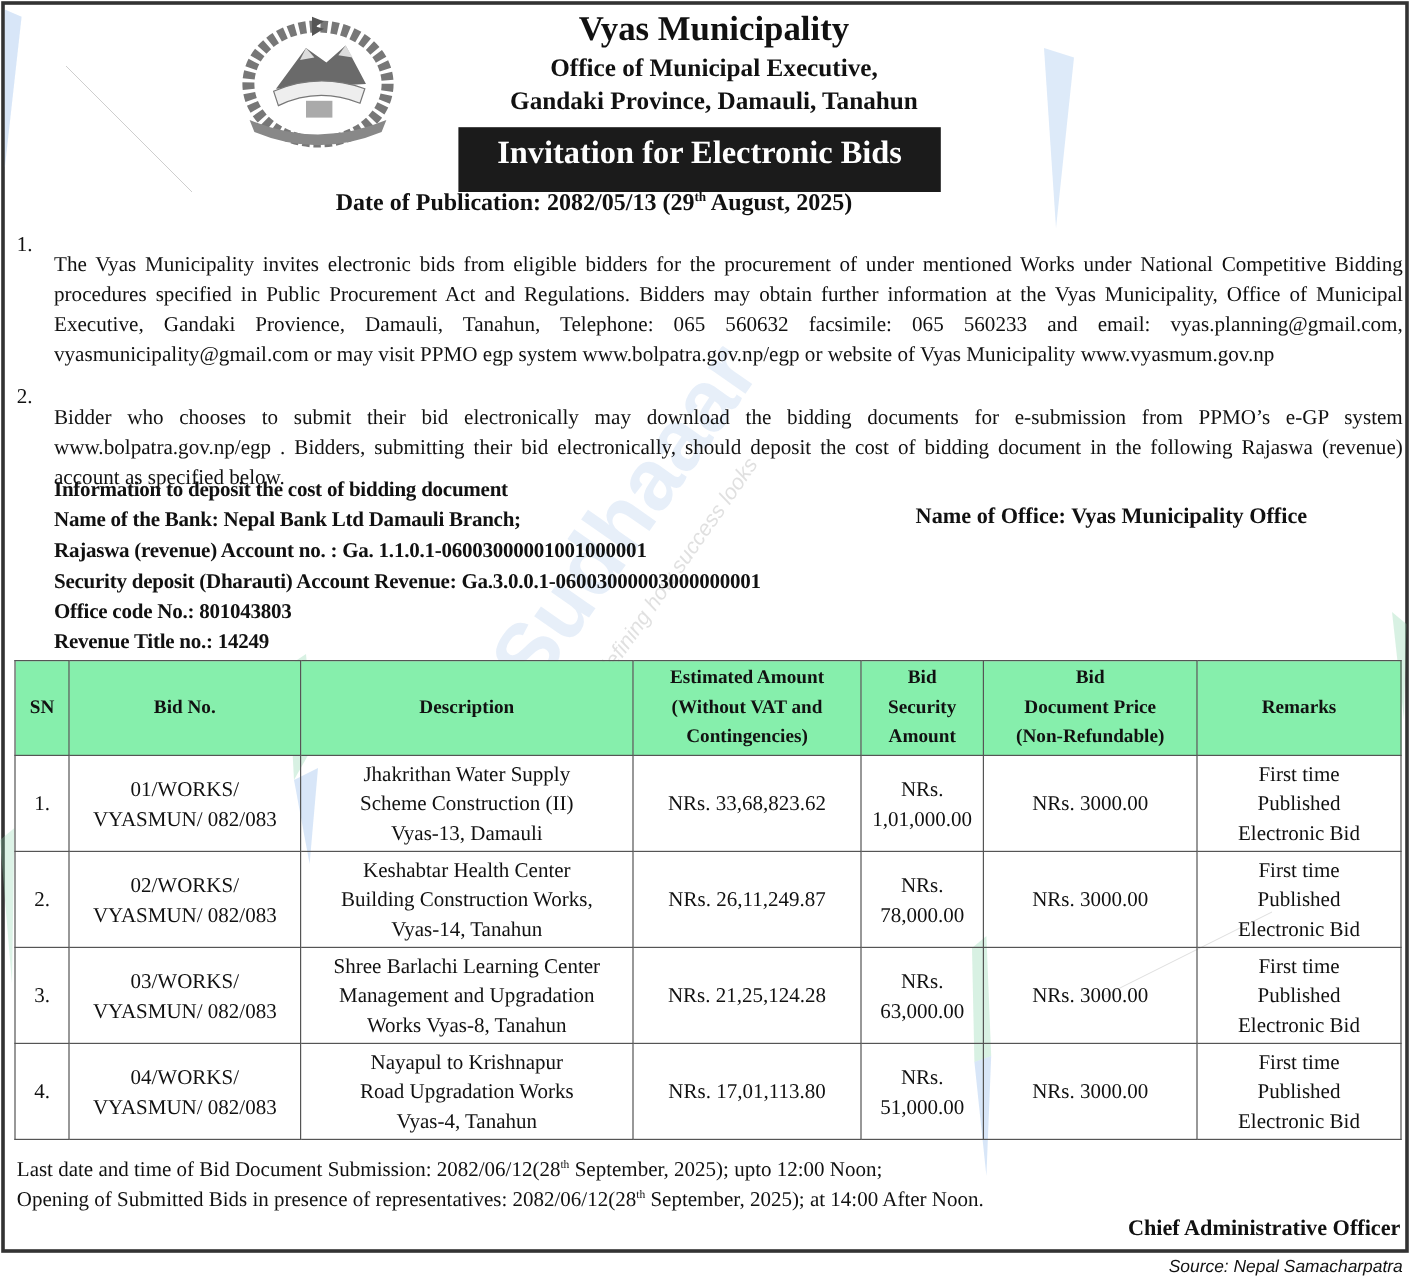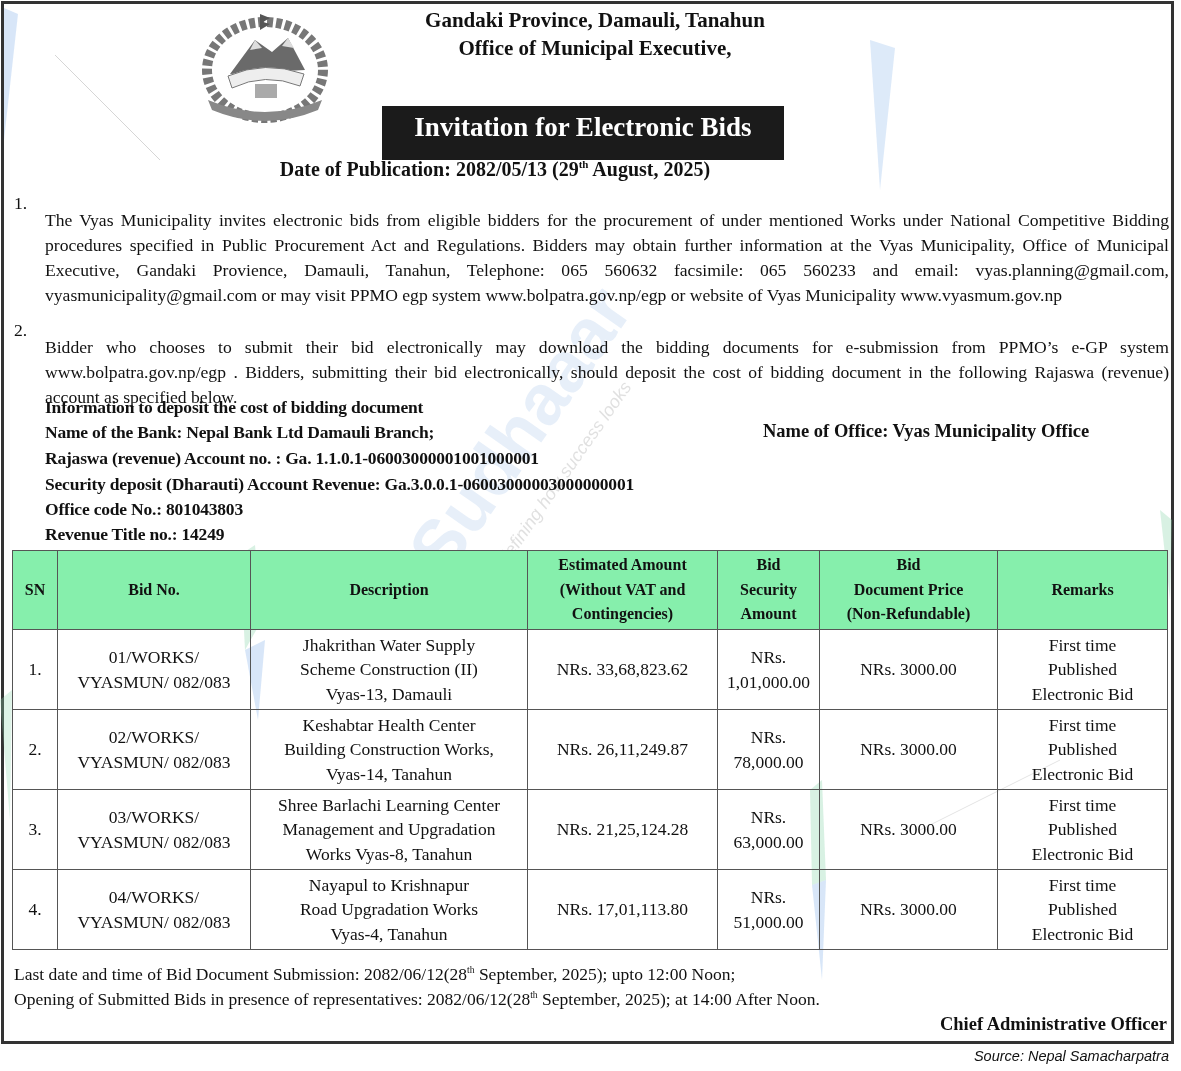--- a/index.html
+++ b/index.html
@@ -63,22 +63,23 @@
   <polygon points="30,62 55,28 72,40 88,26 105,58" fill="#6a6a6a"></polygon>
   <polygon points="50,38 55,28 62,36" fill="#ddd"></polygon>
   <polygon points="82,34 88,26 94,36" fill="#ddd"></polygon>
   <path d="M28,64 Q65,48 104,62 L100,74 Q65,60 32,76 Z" fill="#eee" stroke="#777"></path>
   <rect x="55" y="72" width="22" height="14" fill="#aaa"></rect>
   <polygon points="60,2 60,18 70,12 63,10 70,6" fill="#555"></polygon>
   <path d="M8,88 Q65,112 122,88 L118,98 Q65,120 12,98 Z" fill="#888"></path>
 </svg>
 
 <div class="header">
+  <div class="h-title">Vyas Municipality</div>
+  <div class="h-sub">Office of Municipal Executive,</div>
   <div class="h-sub">Gandaki Province, Damauli, Tanahun</div>
-  <div class="h-sub">Office of Municipal Executive,</div>
 </div>
 
 <div class="banner">Invitation for Electronic Bids</div>
 
 <div class="pubdate">
   <span>Date of Publication: 2082/05/13 (29</span><sup>th</sup><span> August, 2025)</span>
 </div>
 
 <div class="para p1">
   <span class="num">1.</span>

